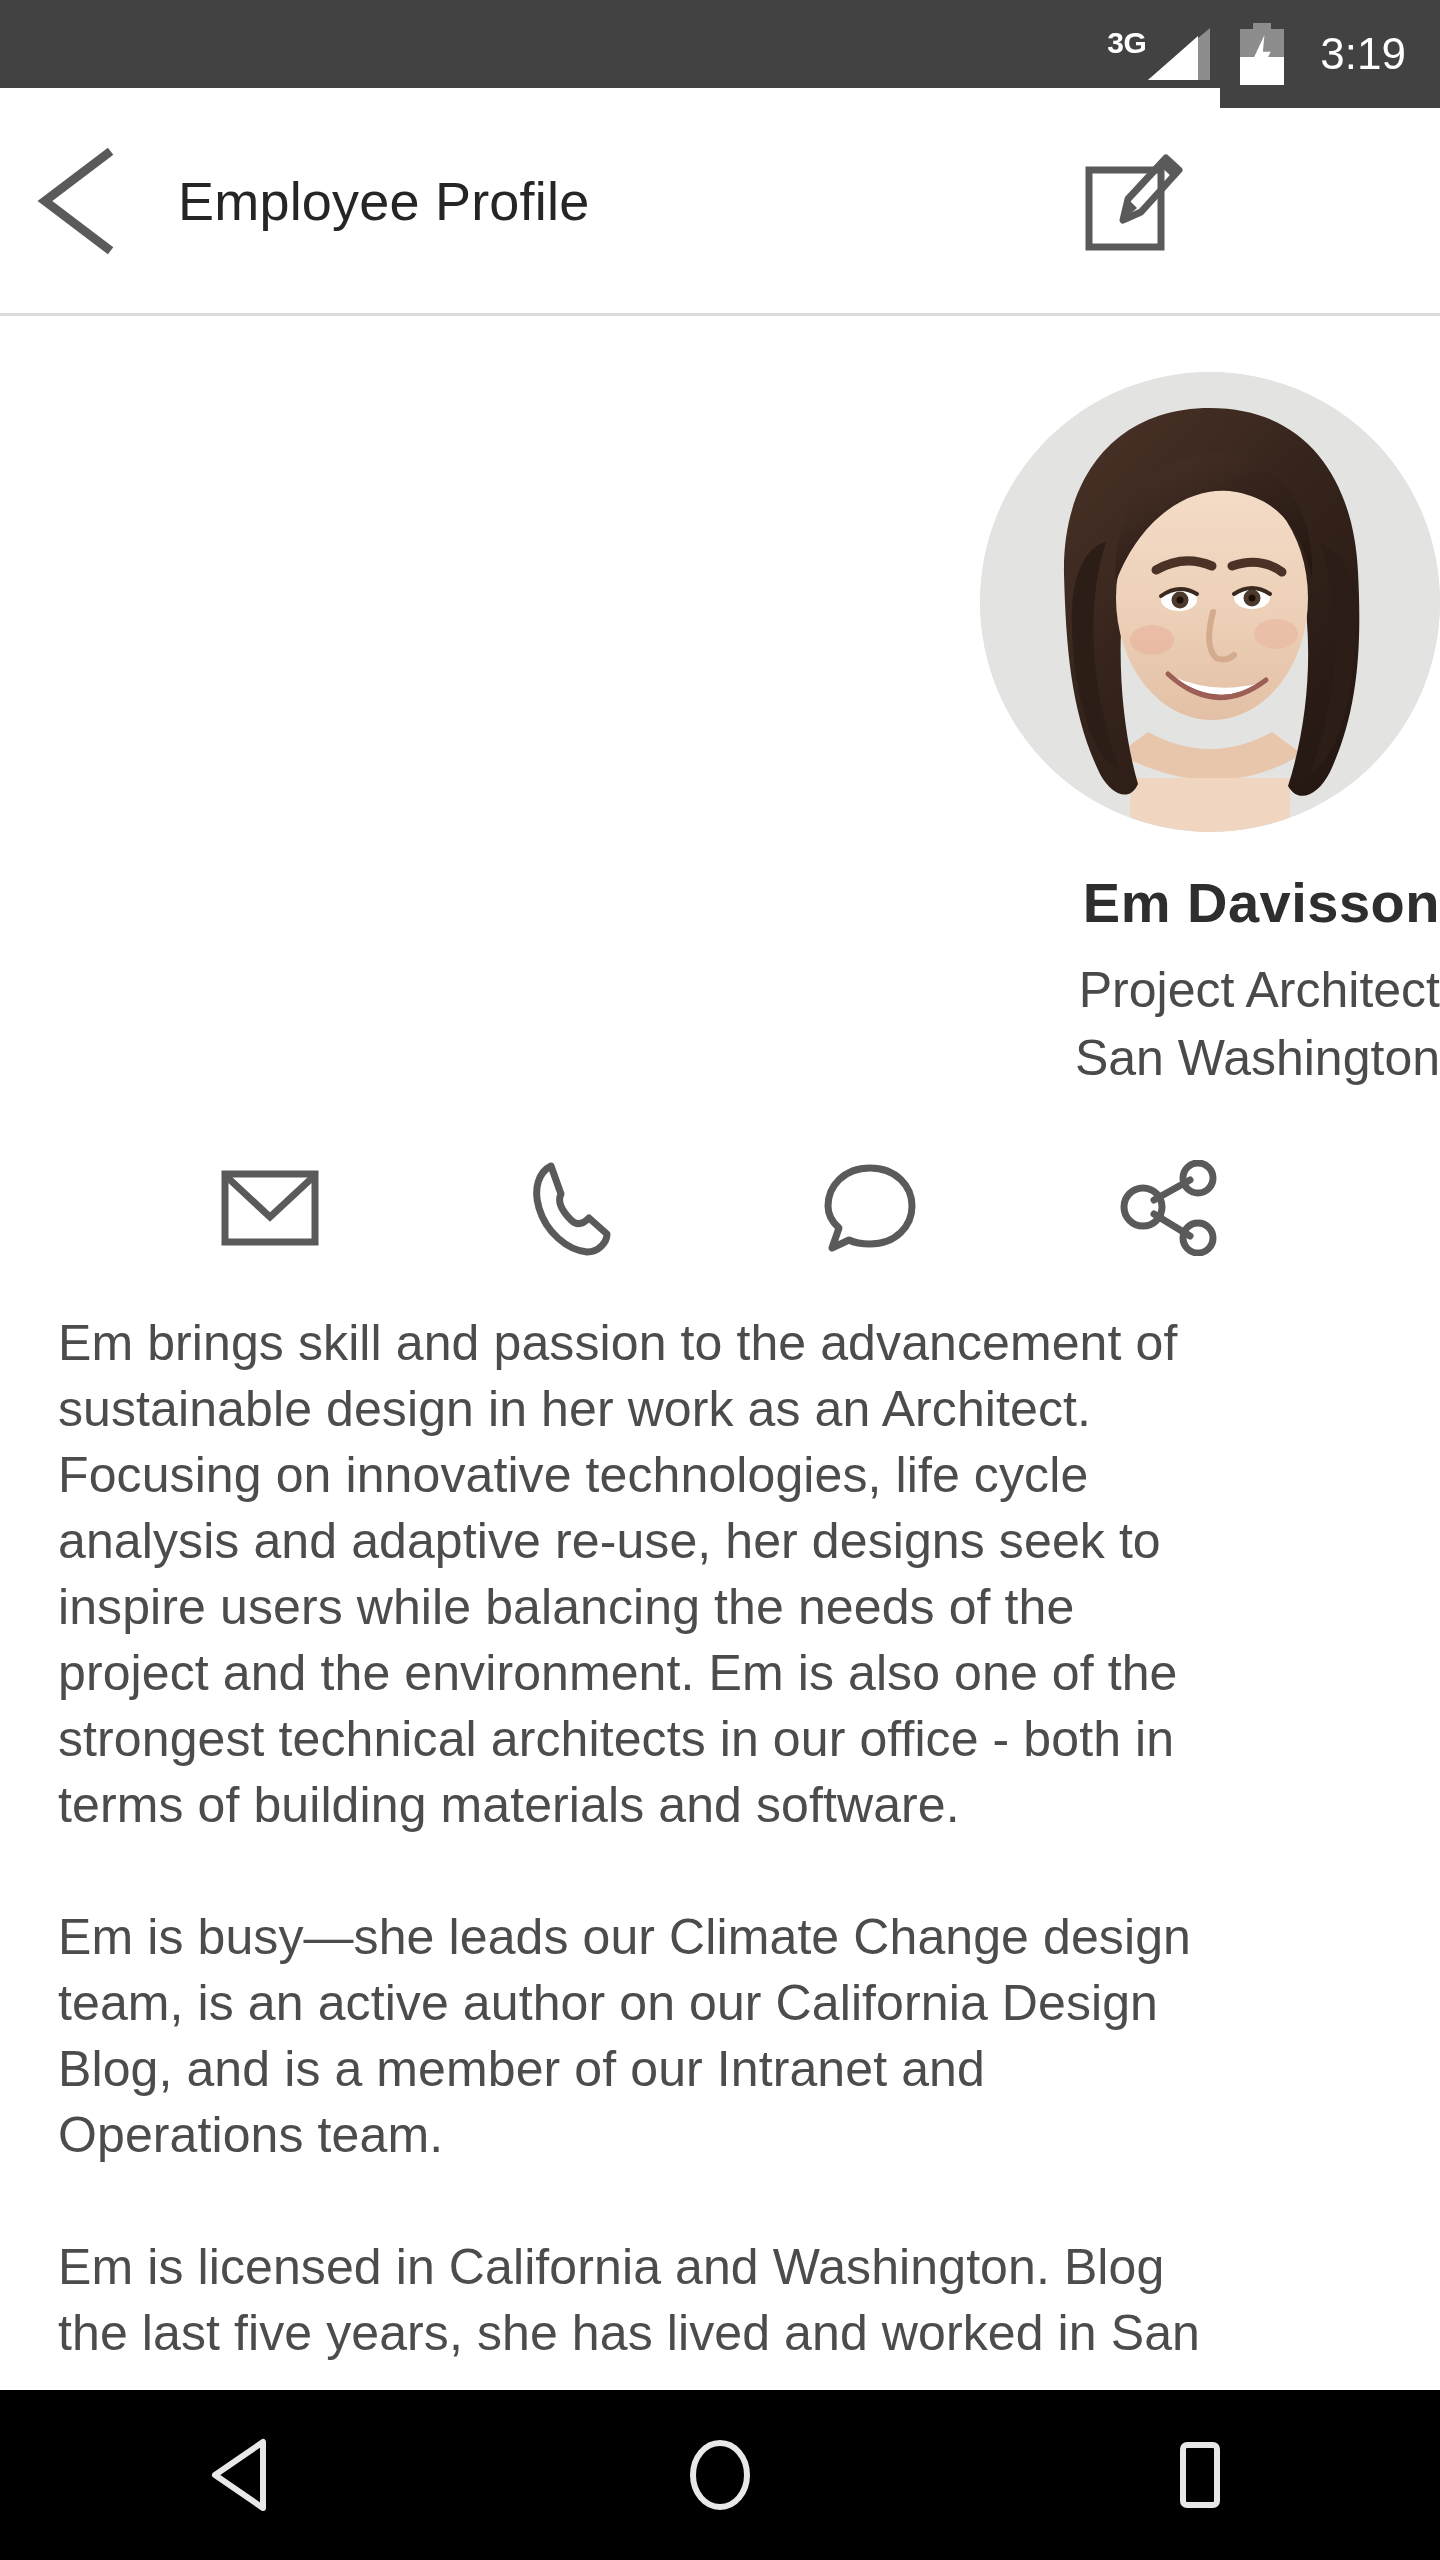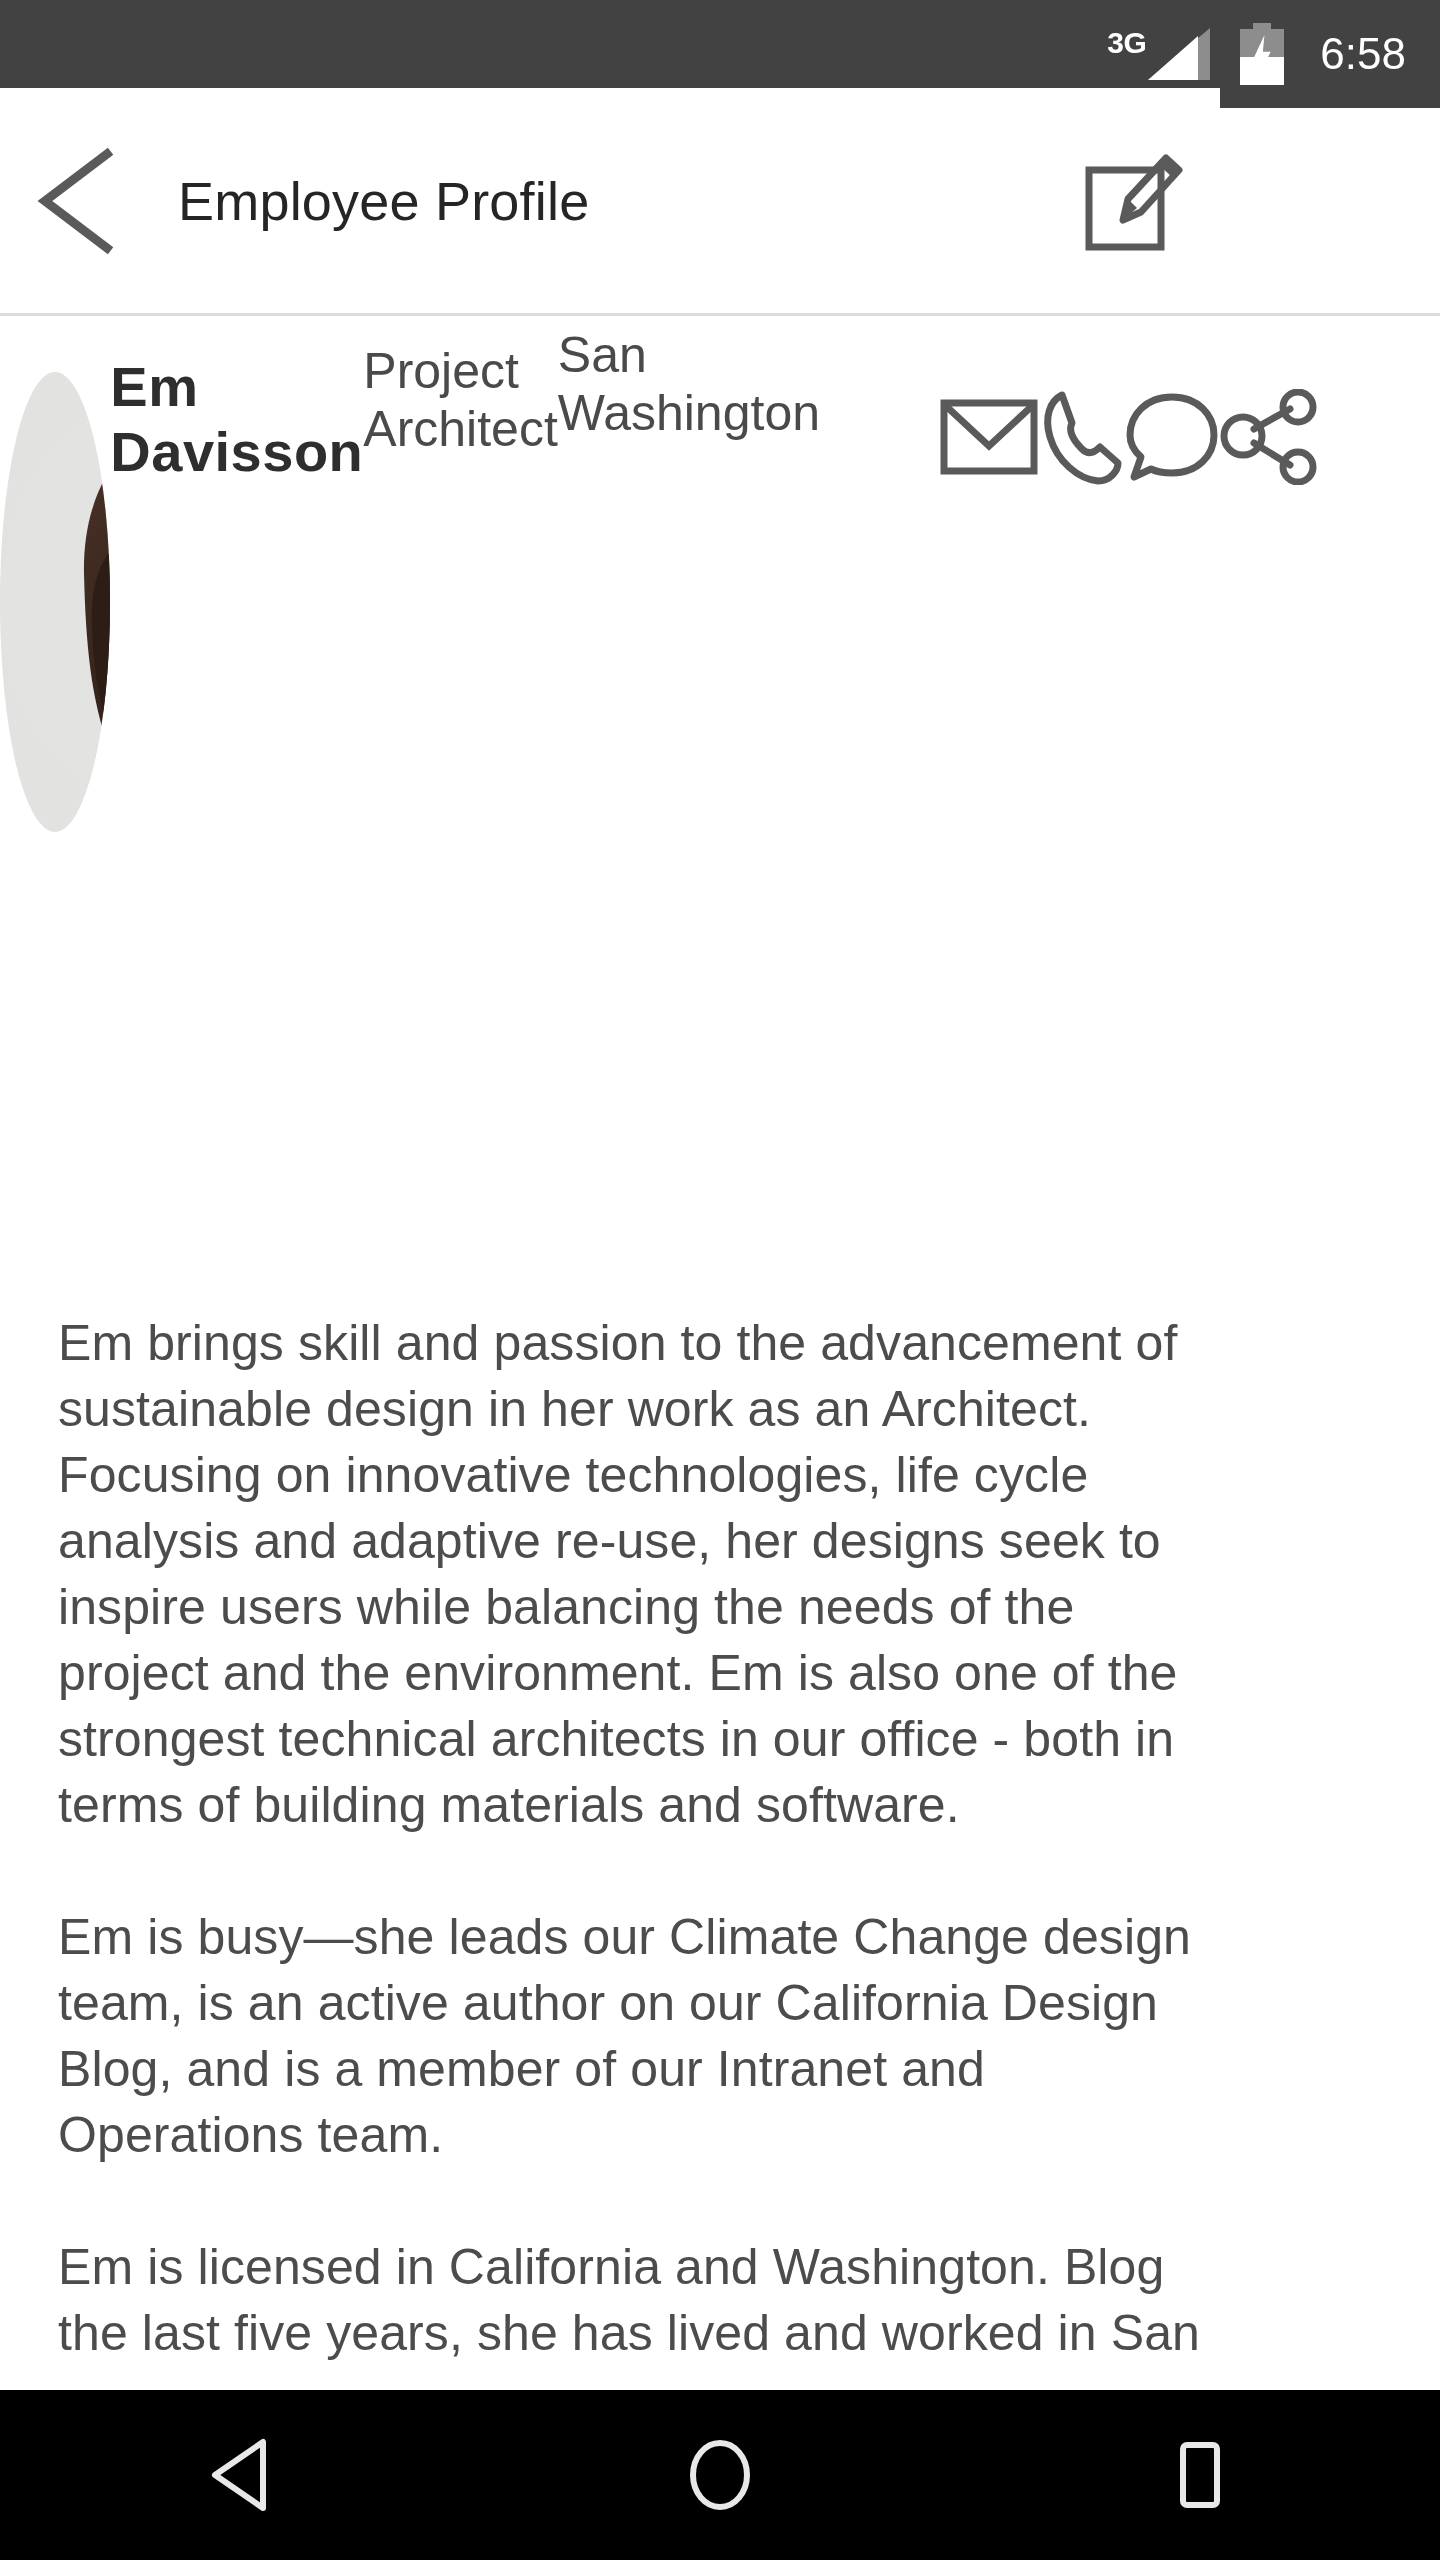--- a/index.html
+++ b/index.html
@@ -71,21 +71,21 @@
     width:170px; height:226px; display:flex; align-items:center; justify-content:center;
     flex-shrink:0;
   }
   .appbar-divider {
     position:absolute; top:313px; left:0; width:1440px; height:3px; background:#dcdcdc;
   }
 
   
   .profile {
     position:absolute; top:316px; left:0; width:1440px;
-    display:flex; flex-direction:row; align-items:flex-start;
+    display:flex; flex-direction:column; align-items:flex-end;
   }
   .avatar {
     margin-top:56px;
     width:460px; height:460px; border-radius:50%;
     background:#e2e2e0; overflow:hidden; position:relative;
   }
   .avatar svg { display:block; width:460px; height:460px; }
 
   .pf-name {
     margin-top:38px;
@@ -138,21 +138,21 @@
     <span class="sb-signal">
       <span class="tri-bg"></span>
       <span class="tri-fg"></span>
     </span>
     <span class="sb-battery">
       <span class="bat-cap"></span>
       <span class="bat-body"></span>
       <span class="bat-fill"></span>
       <span class="bolt"></span>
     </span>
-    <span class="sb-time">6:58</span>
+    <span class="sb-time">3:19</span>
   </div>
 
   <div class="appbar">
     <div class="back-btn">
       <svg width="96" height="110" viewBox="0 0 96 110">
         <polyline points="80,8 18,55 80,102" fill="none" stroke="#5a5a5a" stroke-width="9" stroke-linecap="square" stroke-linejoin="miter"></polyline>
       </svg>
     </div>
     <div class="appbar-title">Employee Profile</div>
     <div class="appbar-spacer"></div>

